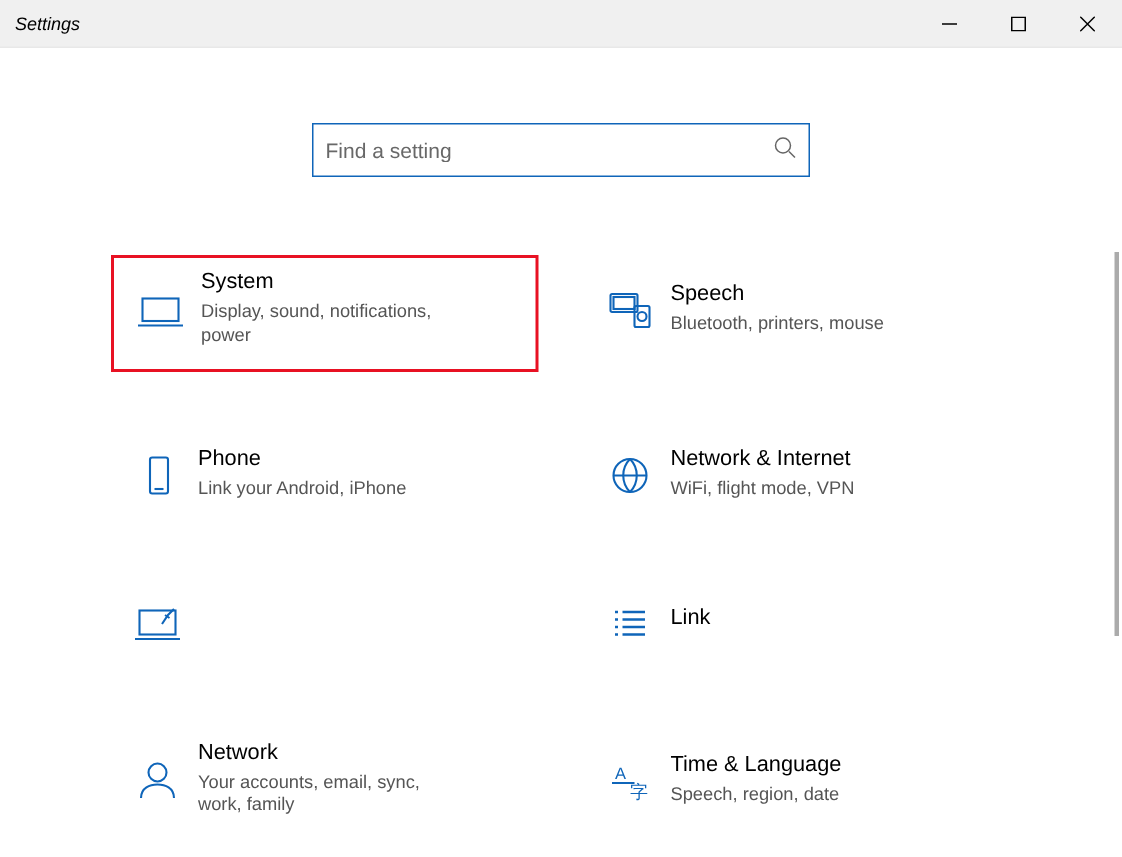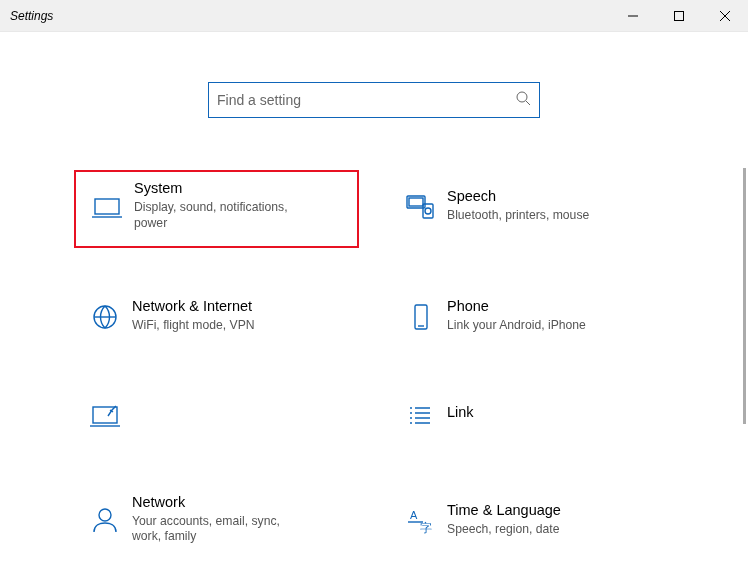--- a/index.html
+++ b/index.html
@@ -87,42 +87,42 @@
       </div>
       <div class="tile-text">
         <div class="tile-title">Speech</div>
         <div class="tile-sub">Bluetooth, printers, mouse</div>
       </div>
     </div>
 
     <div class="tile">
       <div class="tile-icon">
         <svg width="30" height="30" viewBox="0 0 30 30" fill="none" stroke="#0f65b9" stroke-width="1.4">
+            <rect x="10" y="3" width="12" height="24" rx="1.5"></rect>
+            <path d="M13 24 L19 24"></path>
+          </svg>
+      </div>
+      <div class="tile-text">
+        <div class="tile-title">Phone</div>
+        <div class="tile-sub">Link your Android, iPhone</div>
+      </div>
+    </div>
+
+    <div class="tile">
+      <div class="tile-icon">
+        <svg width="30" height="30" viewBox="0 0 30 30" fill="none" stroke="#0f65b9" stroke-width="1.4">
             <circle cx="15" cy="15" r="11"></circle>
             <path d="M4 15 L26 15"></path>
             <path d="M15 4 C9 10 9 20 15 26"></path>
             <path d="M15 4 C21 10 21 20 15 26"></path>
           </svg>
       </div>
       <div class="tile-text">
         <div class="tile-title">Network &amp; Internet</div>
         <div class="tile-sub">WiFi, flight mode, VPN</div>
-      </div>
-    </div>
-
-    <div class="tile">
-      <div class="tile-icon">
-        <svg width="30" height="30" viewBox="0 0 30 30" fill="none" stroke="#0f65b9" stroke-width="1.4">
-            <rect x="10" y="3" width="12" height="24" rx="1.5"></rect>
-            <path d="M13 24 L19 24"></path>
-          </svg>
-      </div>
-      <div class="tile-text">
-        <div class="tile-title">Phone</div>
-        <div class="tile-sub">Link your Android, iPhone</div>
       </div>
     </div>
 
     <div class="tile">
       <div class="tile-icon">
         <svg width="30" height="30" viewBox="0 0 30 30" fill="none" stroke="#0f65b9" stroke-width="1.4">
             <rect x="3" y="7" width="24" height="16"></rect>
             <path d="M0 26 L30 26"></path>
             <path d="M18 16 L22 10 L26 6"></path>
             <path d="M20 10 L23 12"></path>

